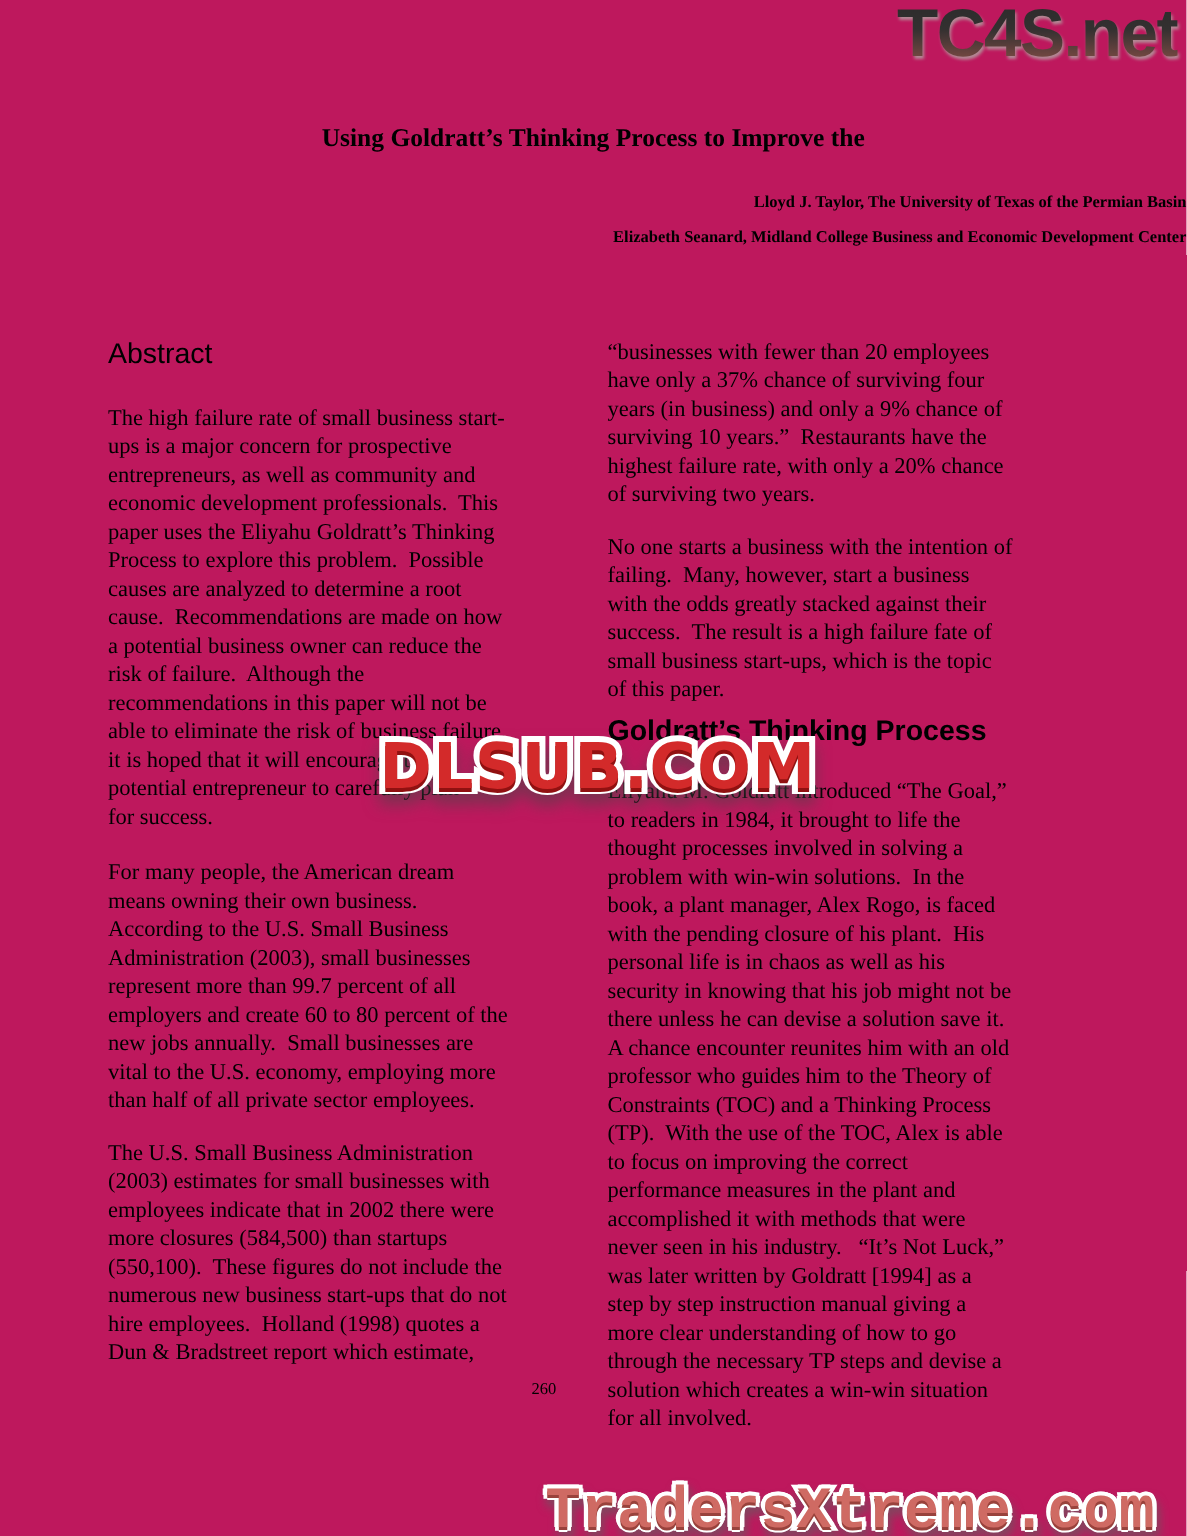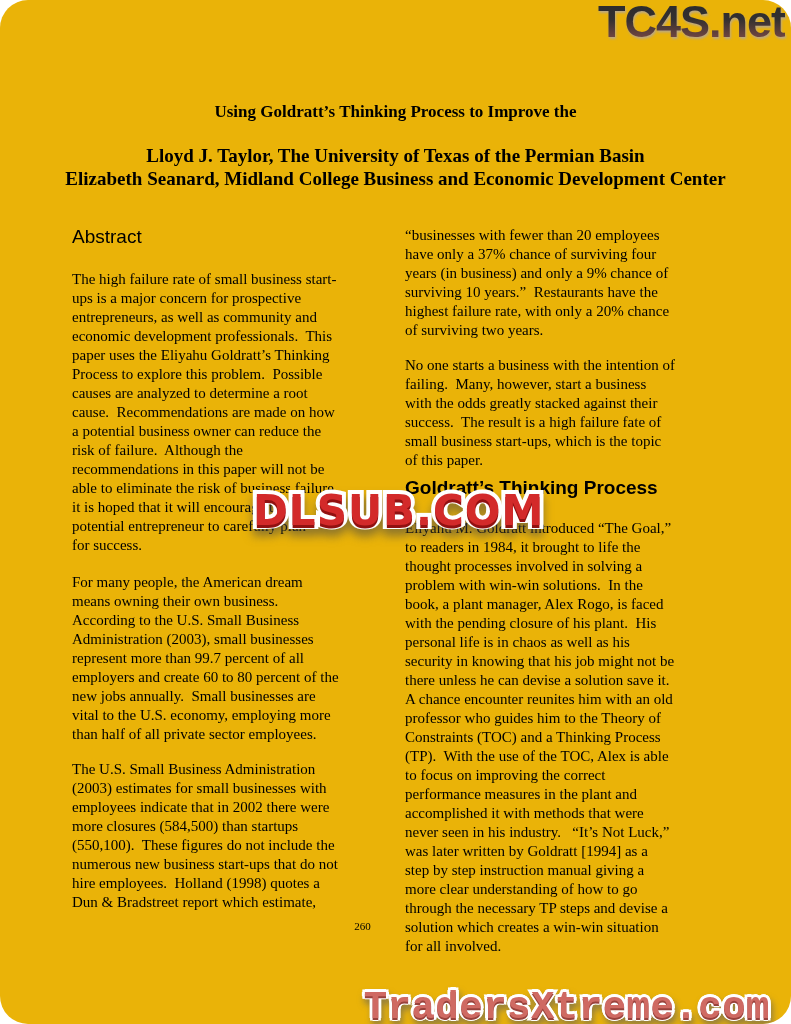--- a/index.html
+++ b/index.html
@@ -1,38 +1,37 @@
 <!DOCTYPE html>
 <html><head>
 <meta charset="utf-8">
 <style>
   html, body { margin: 0; padding: 0; background: #ffffff; }
   .page {
     position: relative;
     width: 791px;
     height: 1024px;
-    background: #eab308;
+    background: #be185d;
     overflow: hidden;
     font-family: "Liberation Serif", serif;
     color: #000000;
-    border-radius: 28px;
   }
 
   
   .title-block {
     position: absolute;
-    top: 100px;
+    top: 80px;
     left: 0;
     width: 791px;
     text-align: center;
     font-weight: bold;
   }
   .title-line { font-size: 17px; line-height: 24px; }
   .authors { margin-top: 20px; }
-  .author-line { font-size: 19px; line-height: 23px; }
+  .author-line { font-size: 11px; line-height: 23px; text-align: right; }
 
   
   .col { position: absolute; top: 226px; }
   .col-left  { left: 72px;  width: 312px; }
   .col-right { left: 405px; width: 316px; }
 
   .para {
     margin: 0;
     white-space: pre;
     font-size: 15px;

